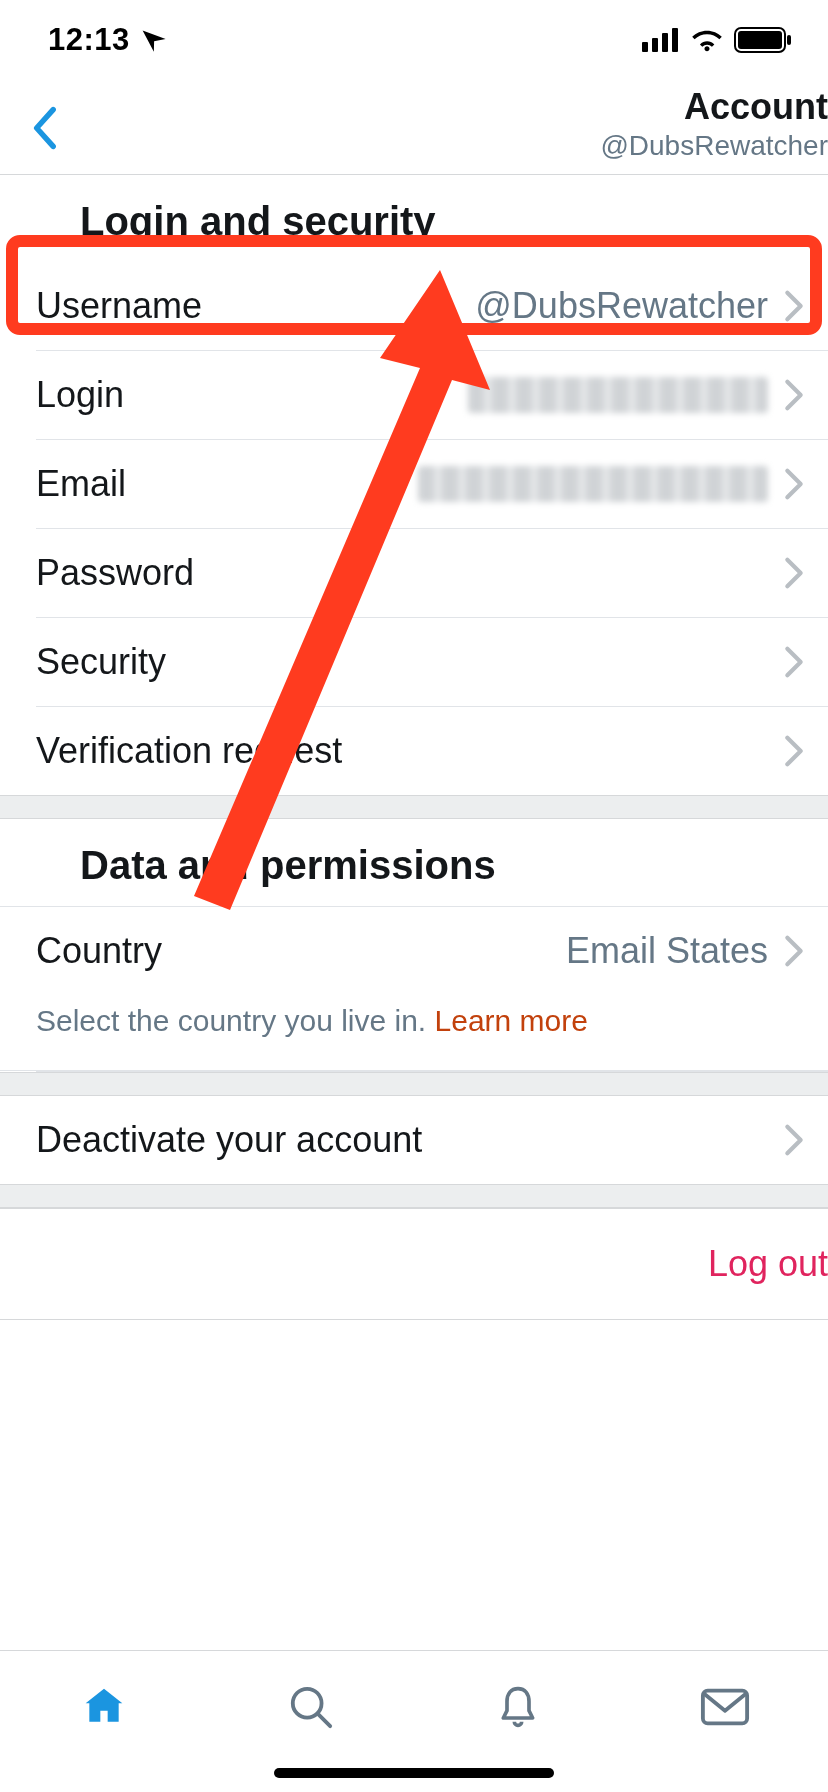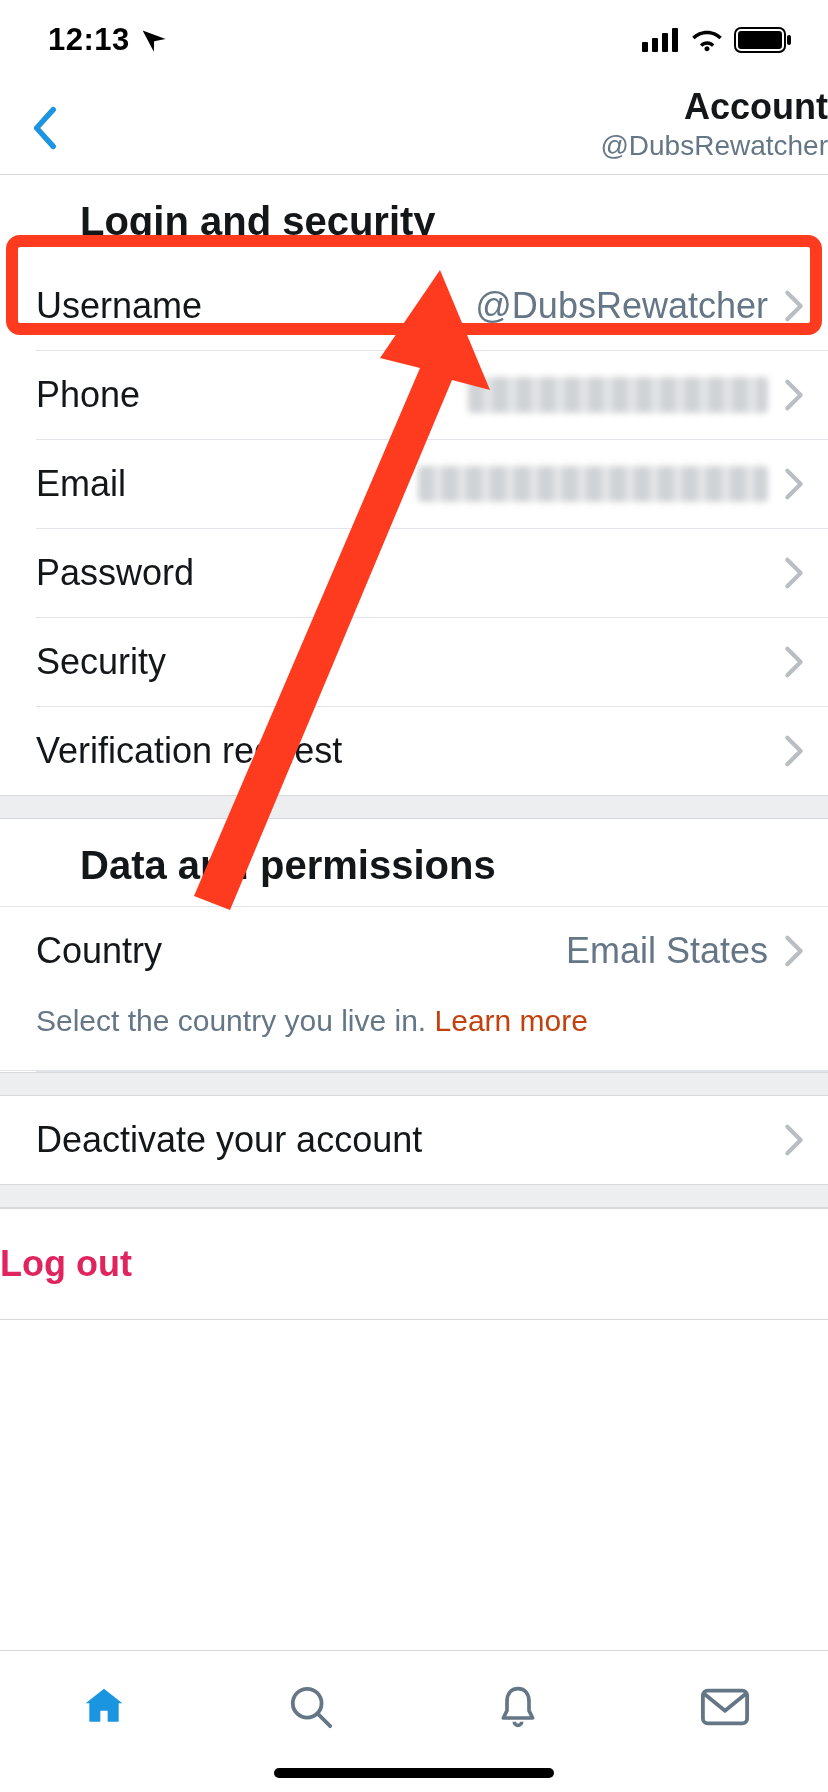--- a/index.html
+++ b/index.html
@@ -27,21 +27,21 @@
   .row-label { font-size:36px; color:#14171a; }
   .row-right { display:flex; align-items:center; gap:16px; }
   .row-value { font-size:36px; color:#657786; }
   .chevron { width:20px; height:34px; flex-shrink:0; }
   .divider { height:1px; background:#e1e4e8; margin-left:36px; }
   .gap { height:24px; background:#eceeef; border-top:1px solid #d6d8da; border-bottom:1px solid #d6d8da; }
 
   .helper { font-size:30px; color:#657786; padding:6px 36px 28px; line-height:1.35; }
   .helper a { color:#c2410c; text-decoration:none; }
 
-  .logout { text-align:left; font-size:36px; font-weight:700; color:#e0245e; padding:34px 0; background:#fff; border-top:1px solid #d6d8da; border-bottom:1px solid #d6d8da; }
+  .logout { text-align:right; font-size:36px; font-weight:400; color:#e0245e; padding:34px 0; background:#fff; border-top:1px solid #d6d8da; border-bottom:1px solid #d6d8da; }
 
   .blur { width:300px; height:36px; border-radius:4px;
     background: repeating-linear-gradient(90deg,#d0d3d6 0 16px,#e4e6e8 16px 24px);
     filter: blur(3px);
   }
 
   
   .bottom-nav { position:absolute; left:0; right:0; bottom:0; height:142px; border-top:1px solid #d6d8da; background:#fff; display:flex; align-items:flex-start; justify-content:space-around; padding-top:28px; }
   .nav-item { width:56px; height:56px; display:flex; align-items:center; justify-content:center; }
   .home-indicator { position:absolute; bottom:14px; left:50%; transform:translateX(-50%); width:280px; height:10px; background:#000; border-radius:6px; }
@@ -100,21 +100,21 @@
     <span class="row-right">
       <span class="row-value">@DubsRewatcher</span>
       <svg class="chevron" viewBox="0 0 12 20" fill="none" stroke="#b9bec3" stroke-width="2.5" stroke-linecap="round" stroke-linejoin="round">
           <polyline points="2,2 10,10 2,18"></polyline>
         </svg>
     </span>
   </div>
   <div class="divider"></div>
 
   <div class="row">
-    <span class="row-label">Phone</span>
+    <span class="row-label">Login</span>
     <span class="row-right">
       <span class="blur"></span>
       <svg class="chevron" viewBox="0 0 12 20" fill="none" stroke="#b9bec3" stroke-width="2.5" stroke-linecap="round" stroke-linejoin="round">
           <polyline points="2,2 10,10 2,18"></polyline>
         </svg>
     </span>
   </div>
   <div class="divider"></div>
 
   <div class="row">

